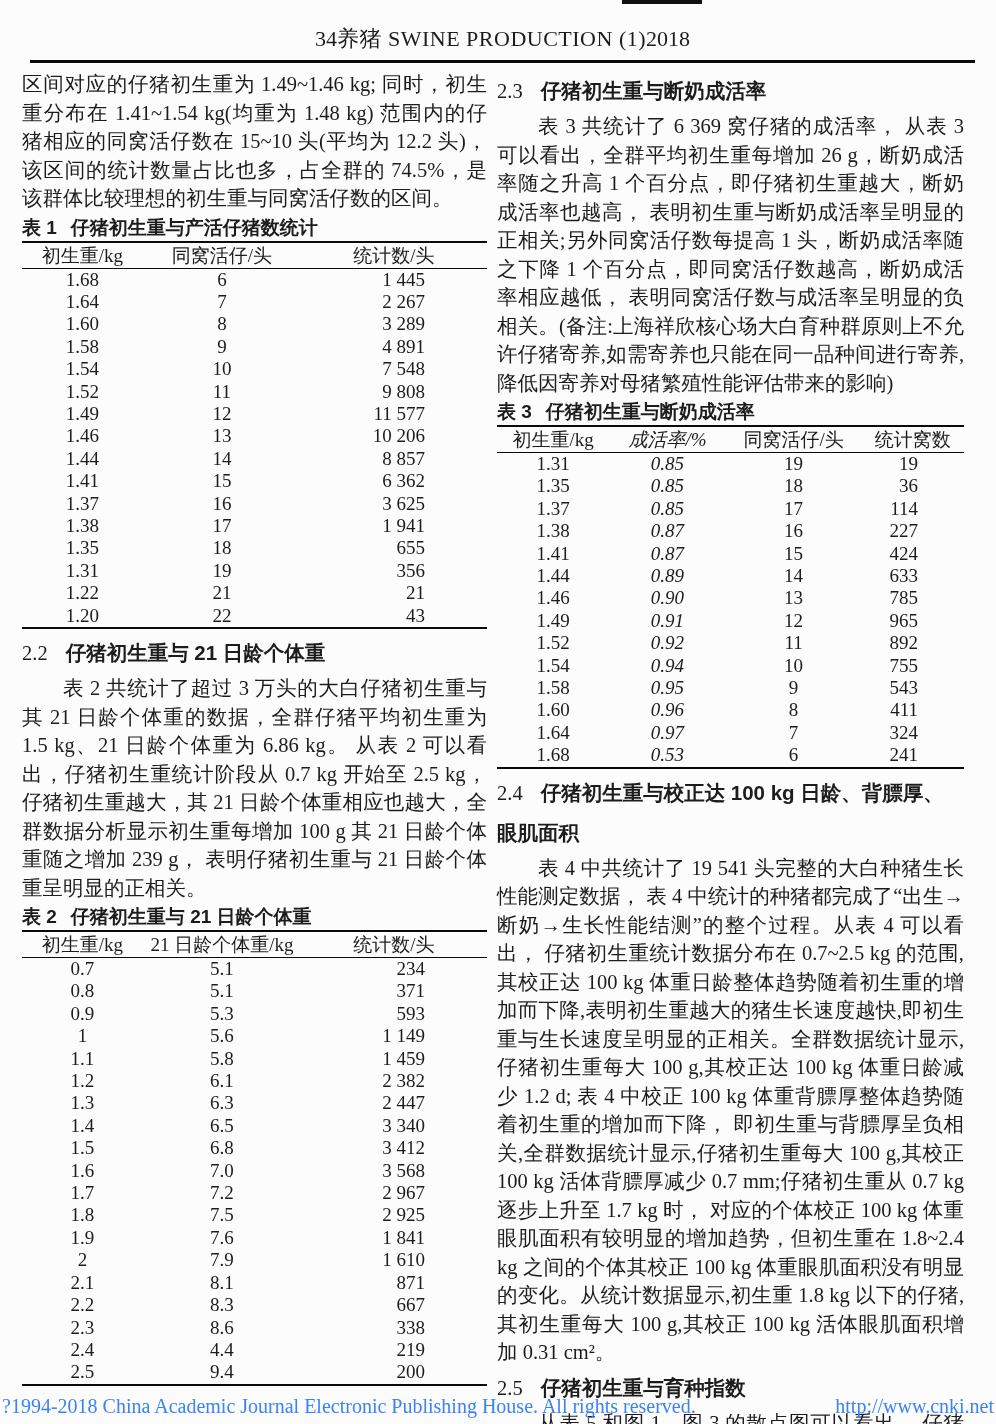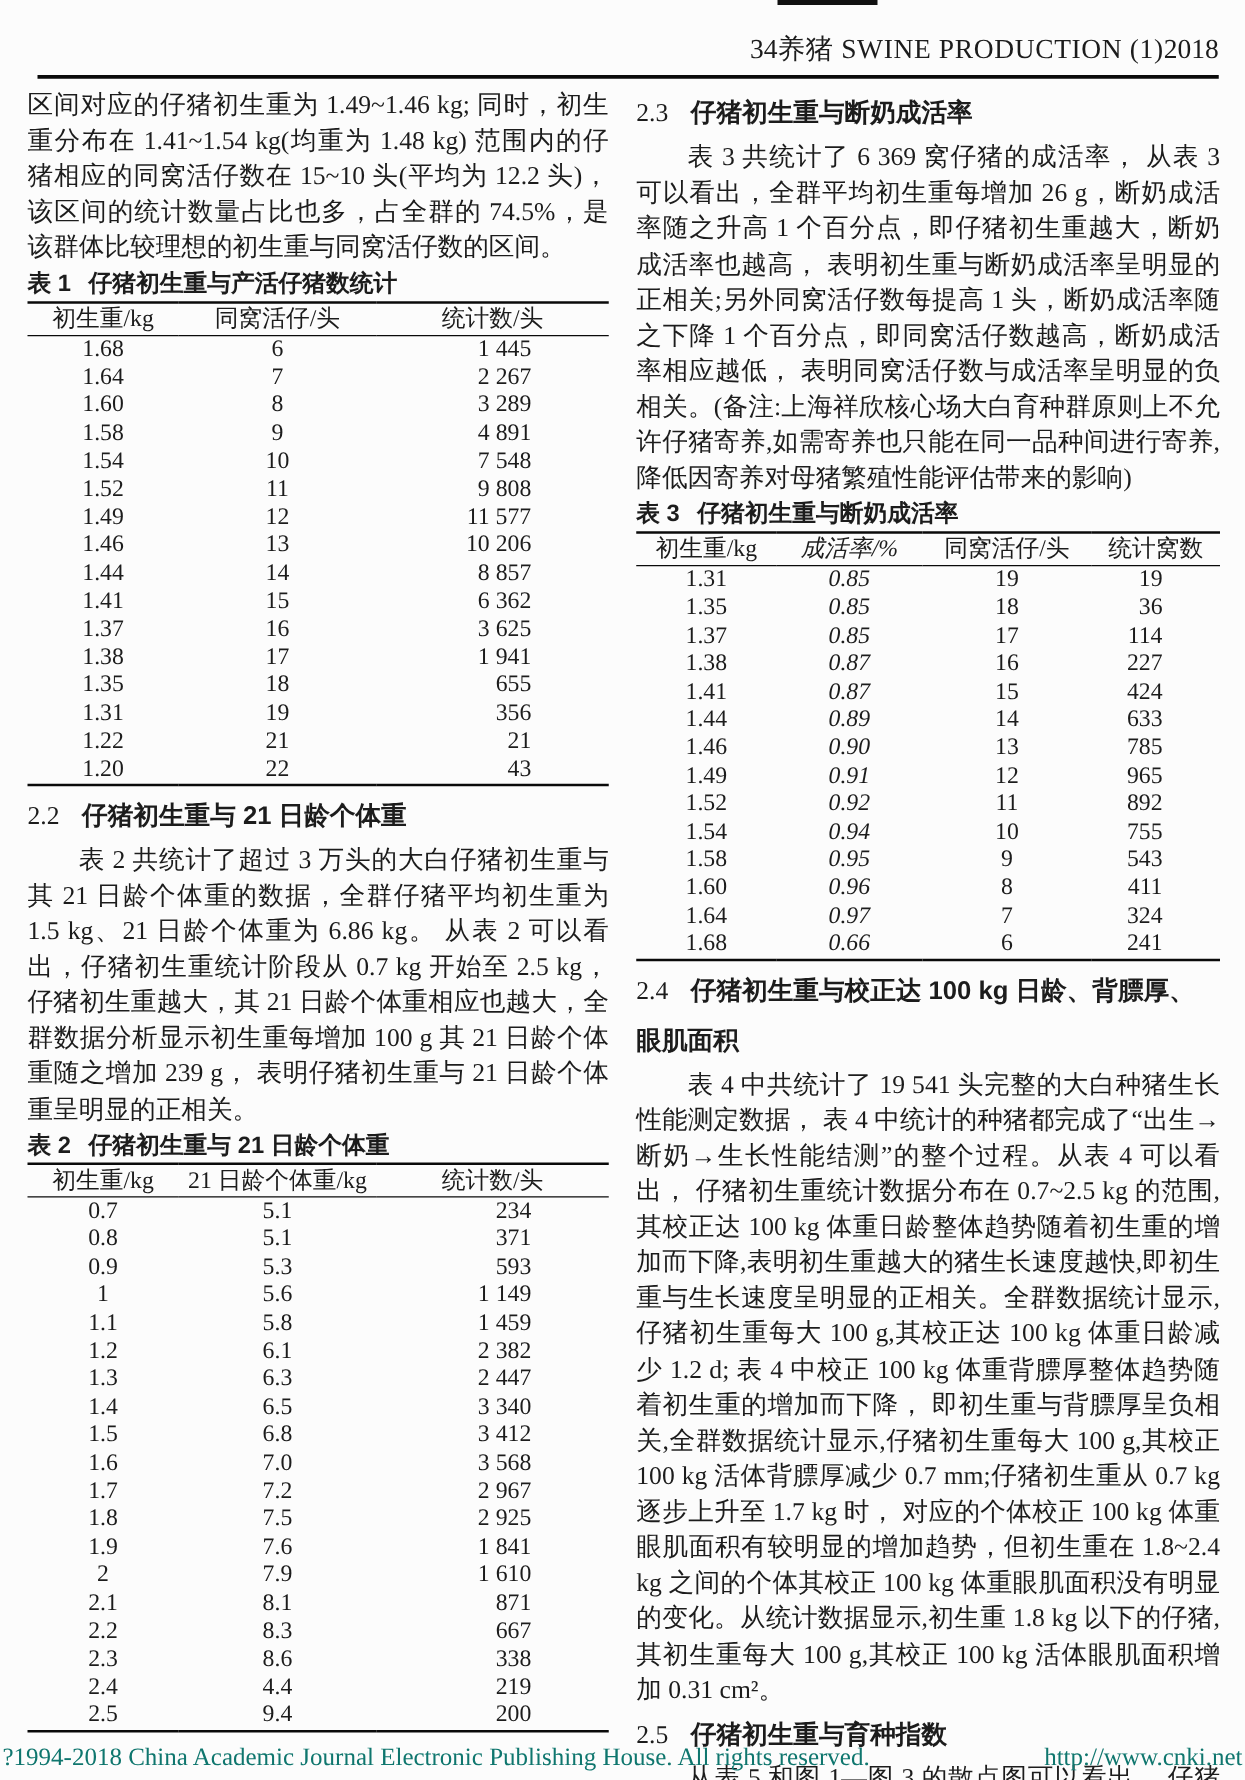--- a/index.html
+++ b/index.html
@@ -8,28 +8,28 @@
     position: relative;
     width: 996px; height: 1424px;
     background: #fcfcfc;
     color: #1c1c1c;
     font-family: "Liberation Serif", "DejaVu Serif", serif;
     overflow: hidden;
   }
   .scan-mark { position: absolute; top: 0; left: 622px; width: 80px; height: 4px; background: #111; }
   .hdr {
     position: absolute; top: 24px; left: 30px; right: 21px;
-    display: flex; justify-content: flex-end; align-items: baseline;
+    display: flex; justify-content: center; align-items: baseline;
     font-size: 22px;
   }
   .hdr .mid { font-size: 22px; letter-spacing: 0.5px; }
   .hdr-rule { position: absolute; top: 60px; left: 30px; right: 21px; height: 3px; background: #0a0a0a; }
   .cols {
     position: absolute; top: 70px; left: 22px; right: 21px; bottom: 34px;
-    display: flex; gap: 22px;
+    display: flex; gap: 10px;
   }
   .col { width: 465px; flex: 0 0 465px; }
   .col.right { flex: 0 0 467px; width: 467px; }
   p.body {
     font-size: 20.5px; line-height: 28.5px; text-align: justify;
     text-justify: inter-character;
   }
   p.body.indent { text-indent: 2em; }
   h2.sec {
     font-size: 20.5px; line-height: 40px; font-weight: 700;
@@ -60,21 +60,21 @@
   table.c3 td:nth-child(3) { text-align: right; padding-right: 62px; }
   
   table.c4 th:nth-child(1), table.c4 td:nth-child(1) { width: 24%; }
   table.c4 th:nth-child(2), table.c4 td:nth-child(2) { width: 25%; font-style: italic; }
   table.c4 th:nth-child(3), table.c4 td:nth-child(3) { width: 29%; }
   table.c4 th:nth-child(4), table.c4 td:nth-child(4) { width: 22%; }
   table.c4 td:nth-child(4) { text-align: right; padding-right: 46px; }
   .ftr {
     position: absolute; left: 2px; right: 2px; bottom: 6px;
     display: flex; justify-content: space-between;
-    color: #0f766e; font-size: 20px;
+    color: #3b82f6; font-size: 20px;
   }
 </style>
 </head>
 <body>
 
 <div class="page">
   <div class="scan-mark"></div>
 
   <div class="hdr">
     <span>34</span>
@@ -391,21 +391,21 @@
               <td>411</td>
             </tr>
             <tr>
               <td>1.64</td>
               <td>0.97</td>
               <td>7</td>
               <td>324</td>
             </tr>
             <tr>
               <td>1.68</td>
-              <td>0.66</td>
+              <td>0.53</td>
               <td>6</td>
               <td>241</td>
             </tr>
           </tbody>
         </table>
 
       <h2 class="sec">
         <span class="num">2.4</span><span>仔猪初生重与校正达 100 kg 日龄、背膘厚、眼肌面积</span>
       </h2>
       <p class="body indent">表 4 中共统计了 19 541 头完整的大白种猪生长性能测定数据， 表 4 中统计的种猪都完成了“出生→断奶→生长性能结测”的整个过程。从表 4 可以看出， 仔猪初生重统计数据分布在 0.7~2.5 kg 的范围,其校正达 100 kg 体重日龄整体趋势随着初生重的增加而下降,表明初生重越大的猪生长速度越快,即初生重与生长速度呈明显的正相关。全群数据统计显示,仔猪初生重每大 100 g,其校正达 100 kg 体重日龄减少 1.2 d; 表 4 中校正 100 kg 体重背膘厚整体趋势随着初生重的增加而下降， 即初生重与背膘厚呈负相关,全群数据统计显示,仔猪初生重每大 100 g,其校正 100 kg 活体背膘厚减少 0.7 mm;仔猪初生重从 0.7 kg 逐步上升至 1.7 kg 时， 对应的个体校正 100 kg 体重眼肌面积有较明显的增加趋势，但初生重在 1.8~2.4 kg 之间的个体其校正 100 kg 体重眼肌面积没有明显的变化。从统计数据显示,初生重 1.8 kg 以下的仔猪,其初生重每大 100 g,其校正 100 kg 活体眼肌面积增加 0.31 cm²。</p>

